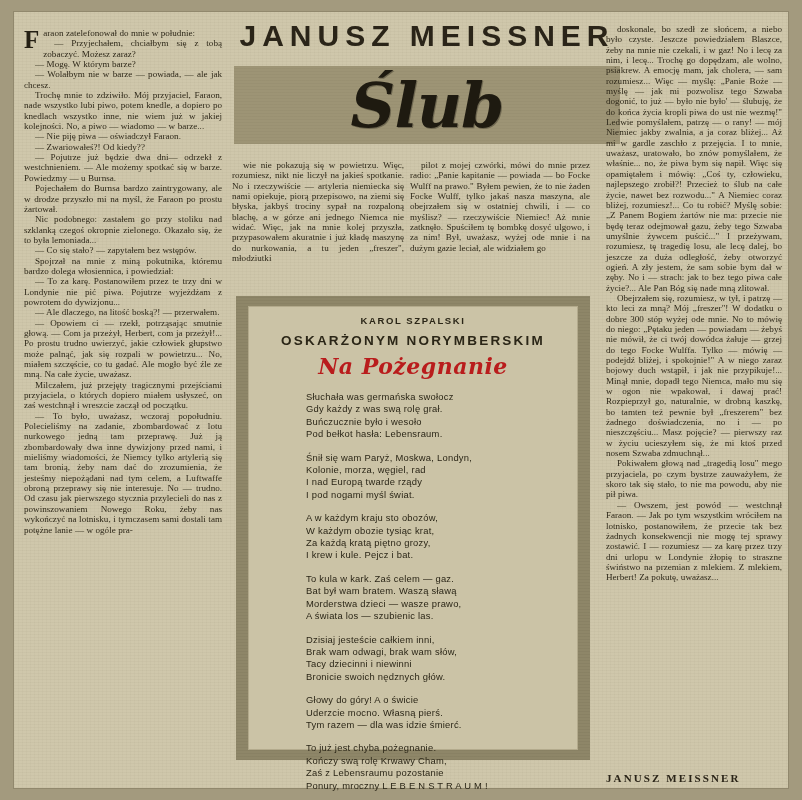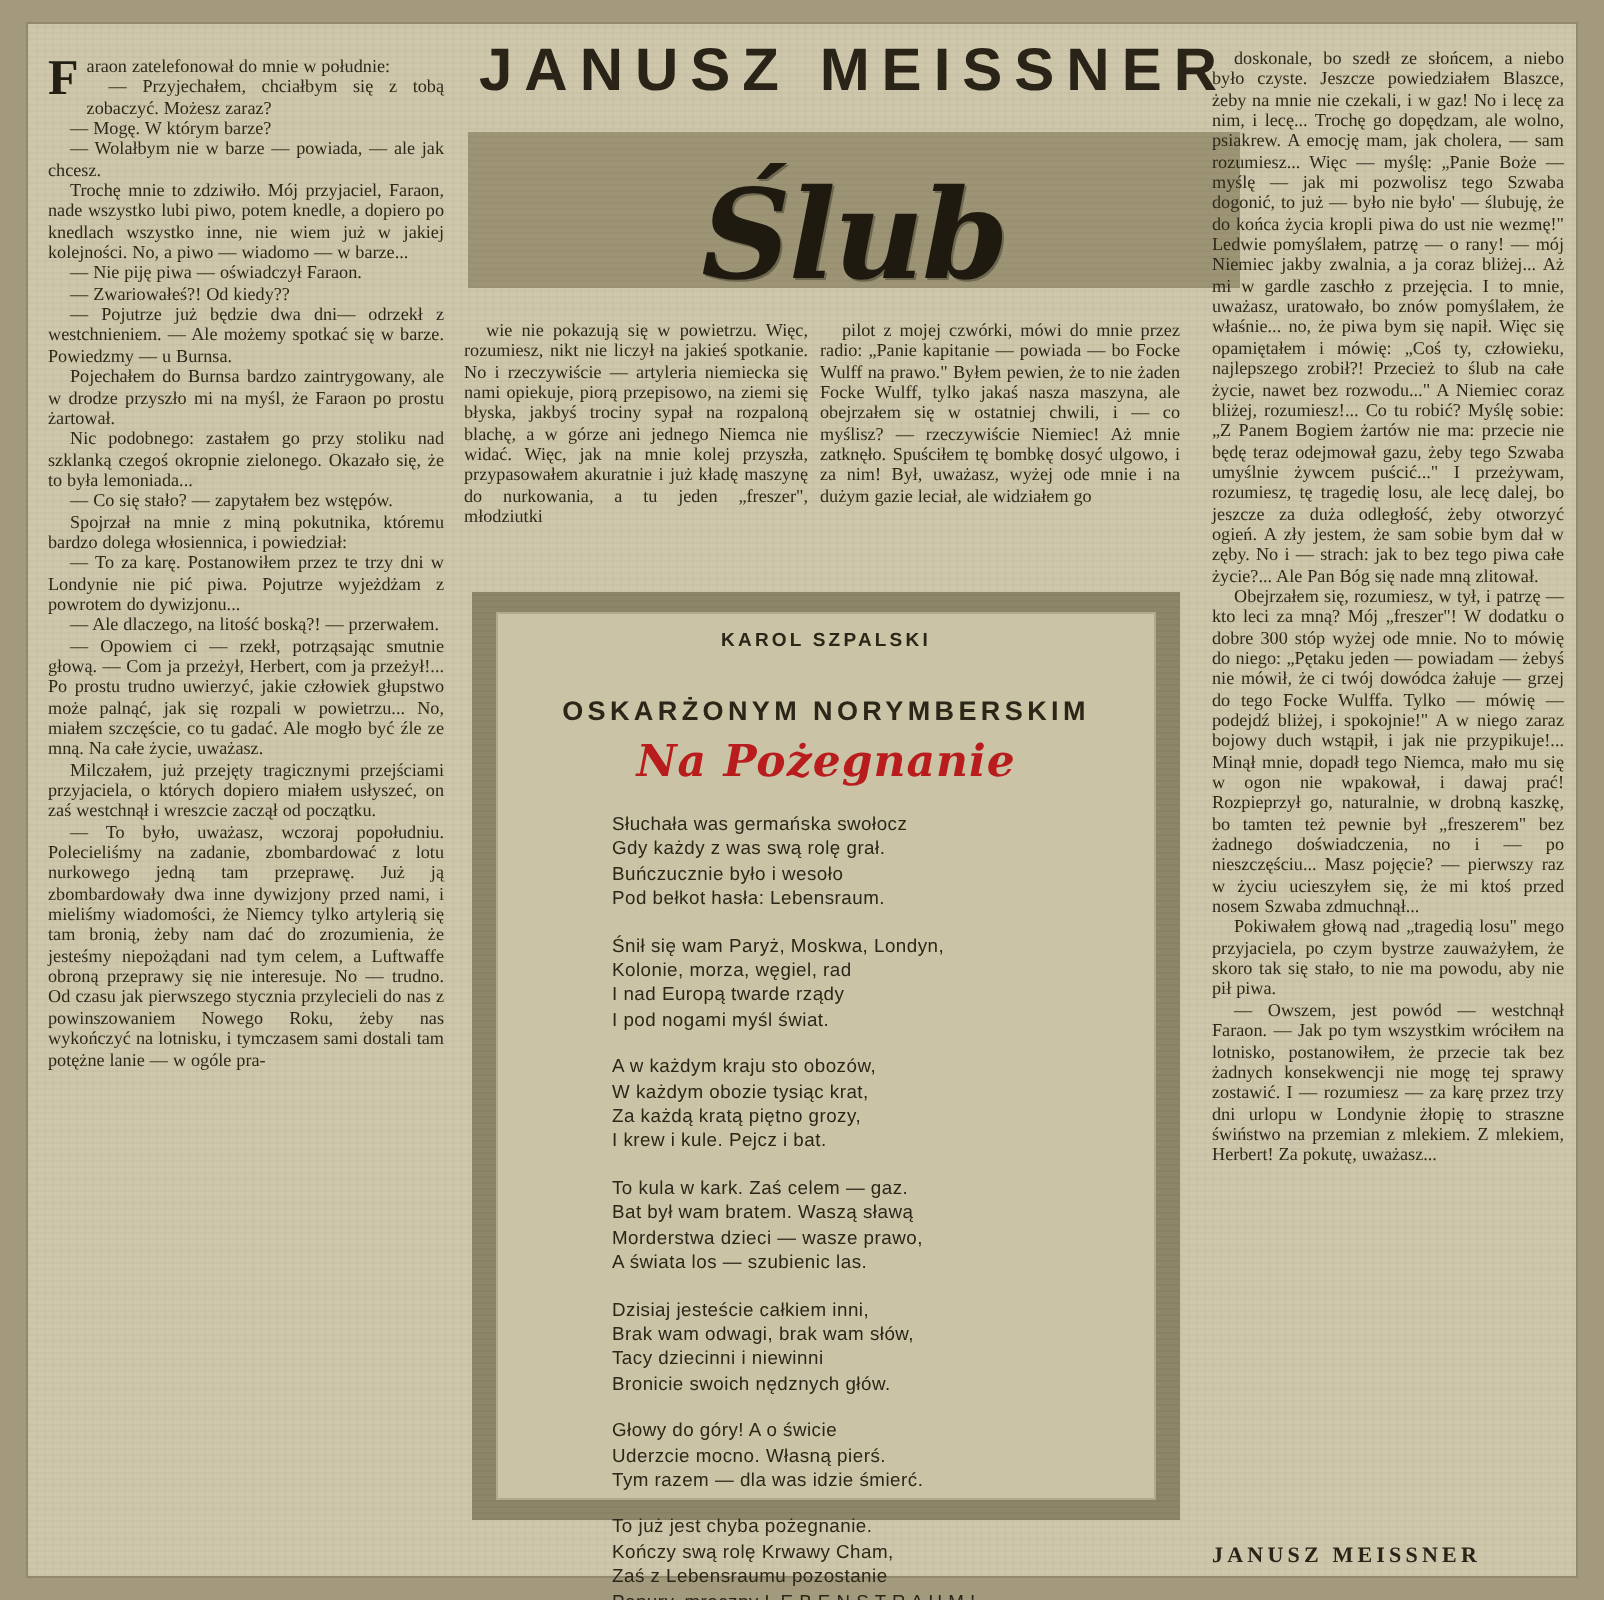--- a/index.html
+++ b/index.html
@@ -38,21 +38,21 @@
     font-size:30px;font-weight:700;letter-spacing:6px;
     color:#2a2418;text-align:center;line-height:28px;
     white-space:nowrap;
   }
   .titlebox{
     position:absolute;left:234px;top:66px;width:386px;height:78px;
     background:#9d9475;
     background-image:repeating-linear-gradient(0deg, rgba(90,82,60,.06) 0 1px, rgba(255,255,255,0) 1px 3px);
   }
   .titleword{
-    position:absolute;left:0;top:12px;width:386px;height:78px;
+    position:absolute;left:0;top:0;width:386px;height:78px;
     display:flex;align-items:center;justify-content:center;
     font-family:"DejaVu Serif", serif;
     font-size:62px;font-weight:700;font-style:italic;
     color:#1e1a10;letter-spacing:-1px;
     text-shadow:1px 1px 0 rgba(30,26,16,.35);
   }
 
   
   .col{
     position:absolute;
@@ -92,21 +92,21 @@
     border:1px solid #b3aa8c;
     box-shadow:inset 0 0 0 1px rgba(203,195,166,1);
   }
   .poembody{
     position:absolute;left:0;right:0;top:8px;
     font-family:"Liberation Sans", sans-serif;
     color:#2b2617;
   }
   .poem-author{
     text-align:center;font-size:9.5px;font-weight:700;
-    letter-spacing:1.6px;margin-bottom:22px;
+    letter-spacing:1.6px;margin-bottom:7px;
   }
   .poem-dedication{
     text-align:center;font-size:13.5px;font-weight:700;
     letter-spacing:2.2px;margin-bottom:5px;
   }
   .poem-title{
     text-align:center;
     font-family:"DejaVu Serif", serif;
     font-style:italic;font-weight:700;font-size:22px;
     letter-spacing:.5px;margin-bottom:12px;color:#b91c1c;

